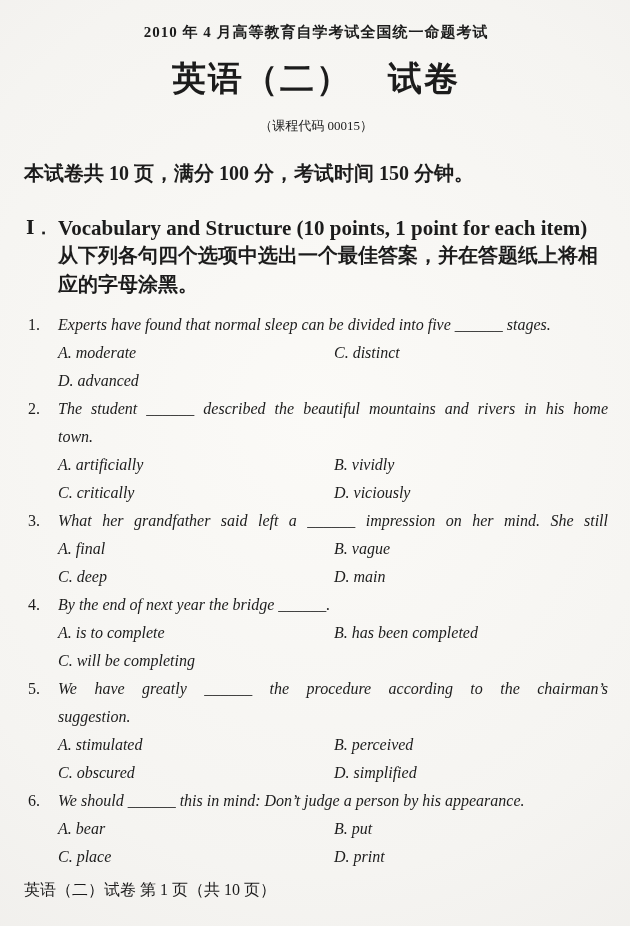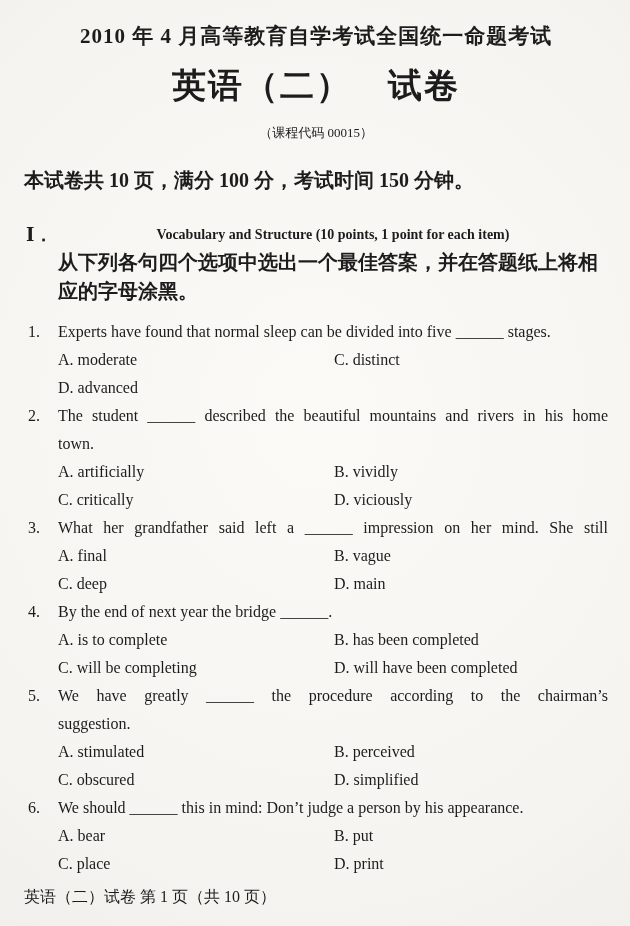--- a/index.html
+++ b/index.html
@@ -21,21 +21,21 @@
     width: 630px;
     height: 926px;
     padding: 0 22px 0 24px;
     position: relative;
   }
   
   .header { text-align: center; }
   .title-main {
     margin: 0;
     padding-top: 24px;
-    font-size: 21px;
+    font-size: 15px;
     font-weight: bold;
     letter-spacing: 1px;
     line-height: 1.15;
   }
   .title-sub {
     margin: 18px 0 0 0;
     font-size: 34px;
     font-weight: bold;
     letter-spacing: 2px;
     line-height: 1.15;
@@ -60,43 +60,42 @@
     grid-template-columns: 34px 1fr;
     column-gap: 0;
   }
   .section-num {
     font-size: 18px;
     font-weight: bold;
     line-height: 26px;
     padding-left: 2px;
   }
   .section-heading {
-    font-size: 14px;
+    font-size: 21px;
     font-weight: bold;
     line-height: 26px;
-    text-align: center;
   }
   .section-instruction {
     grid-column: 2;
     font-size: 20px;
     font-weight: bold;
     line-height: 29px;
   }
   
   .questions { margin-top: 12px; }
   .question {
     display: grid;
     grid-template-columns: 34px 1fr;
   }
   .q-num {
     font-size: 16px;
     line-height: 28px;
     padding-left: 4px;
   }
-  .q-body { min-width: 0; }
+  .q-body { min-width: 0; font-style: italic; }
   .stem-line {
     font-size: 16px;
     line-height: 28px;
   }
   .stem-line.nowrap { white-space: nowrap; }
   .stem-line.justify {
     text-align: justify;
     text-align-last: justify;
     white-space: nowrap;
   }
@@ -180,21 +179,20 @@
     </div>
 
     <div class="question">
       <div class="q-num">4.</div>
       <div class="q-body">
         <div class="stem-line nowrap">By the end of next year the bridge ______.</div>
         <div class="options">
           <div class="opt">A. is to complete</div>
           <div class="opt">B. has been completed</div>
           <div class="opt">C. will be completing</div>
-          <div class="opt">D. will have been completed</div>
         </div>
       </div>
     </div>
 
     <div class="question">
       <div class="q-num">5.</div>
       <div class="q-body">
         <div class="stem-line justify">We have greatly ______ the procedure according to the chairman’s</div>
         <div class="stem-line">suggestion.</div>
         <div class="options">

